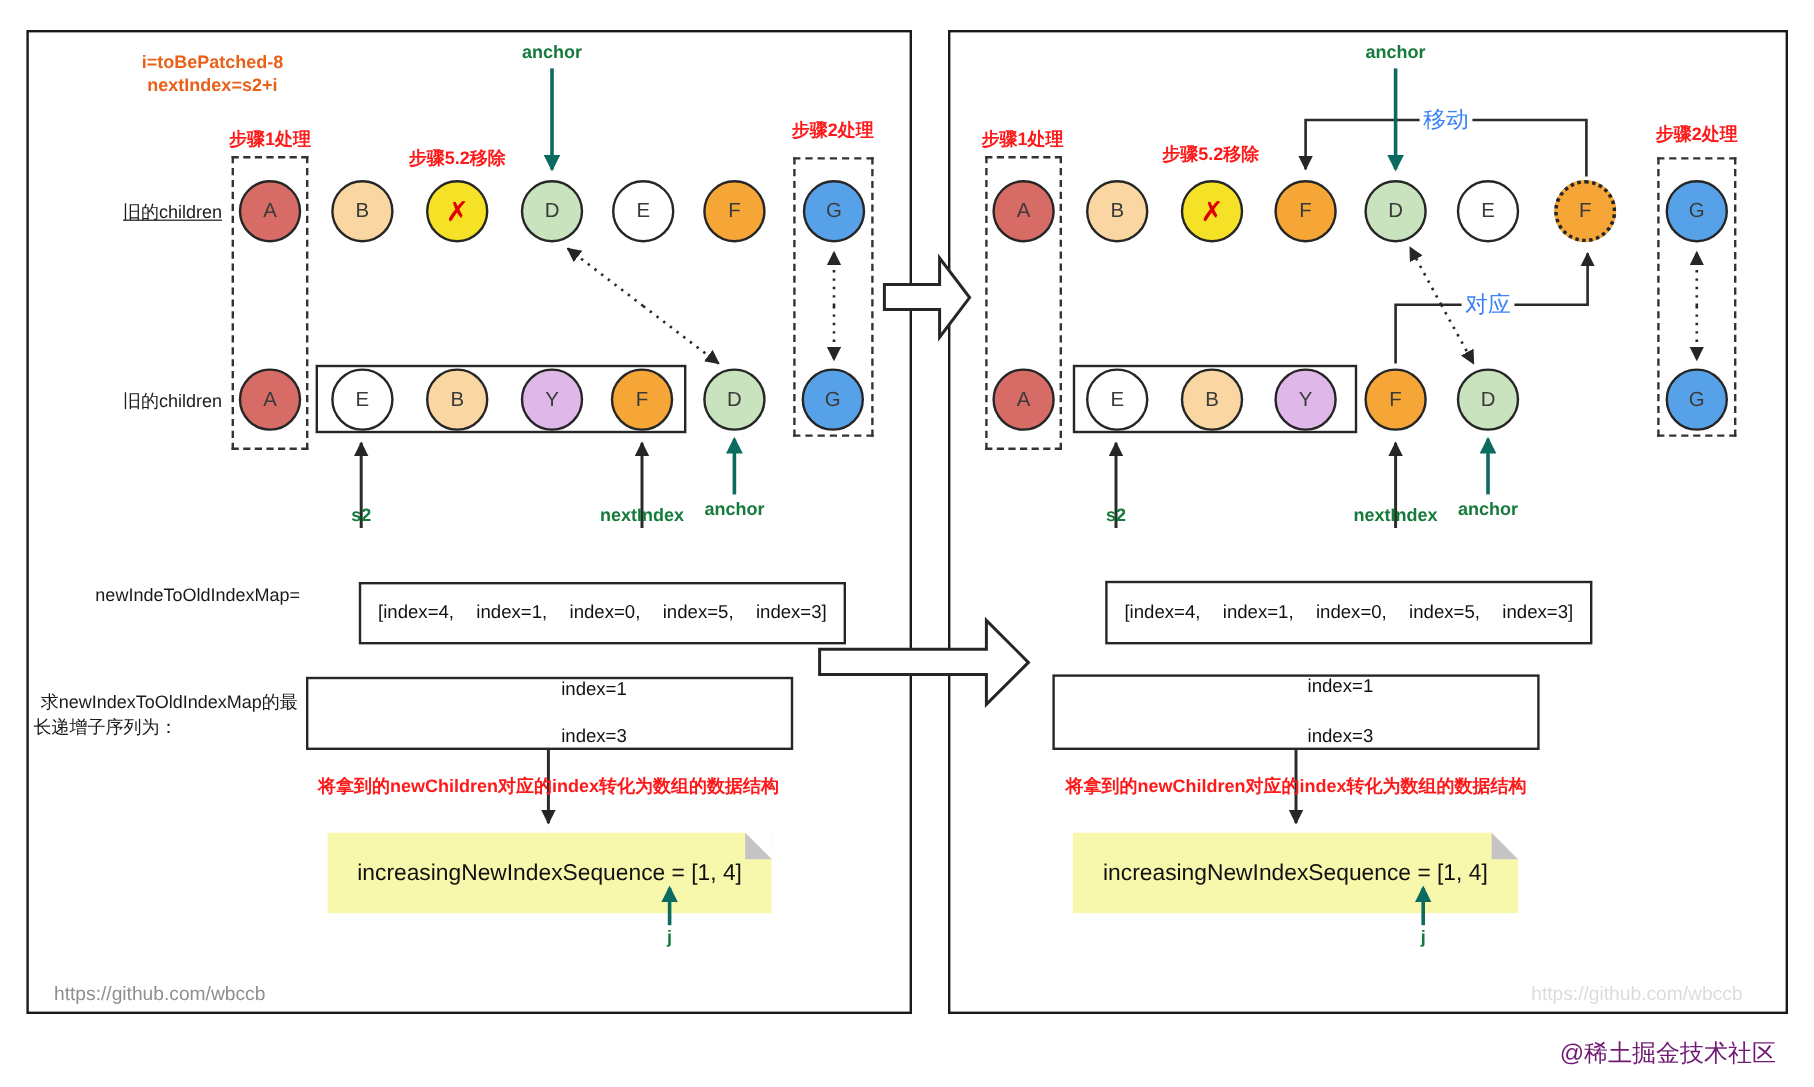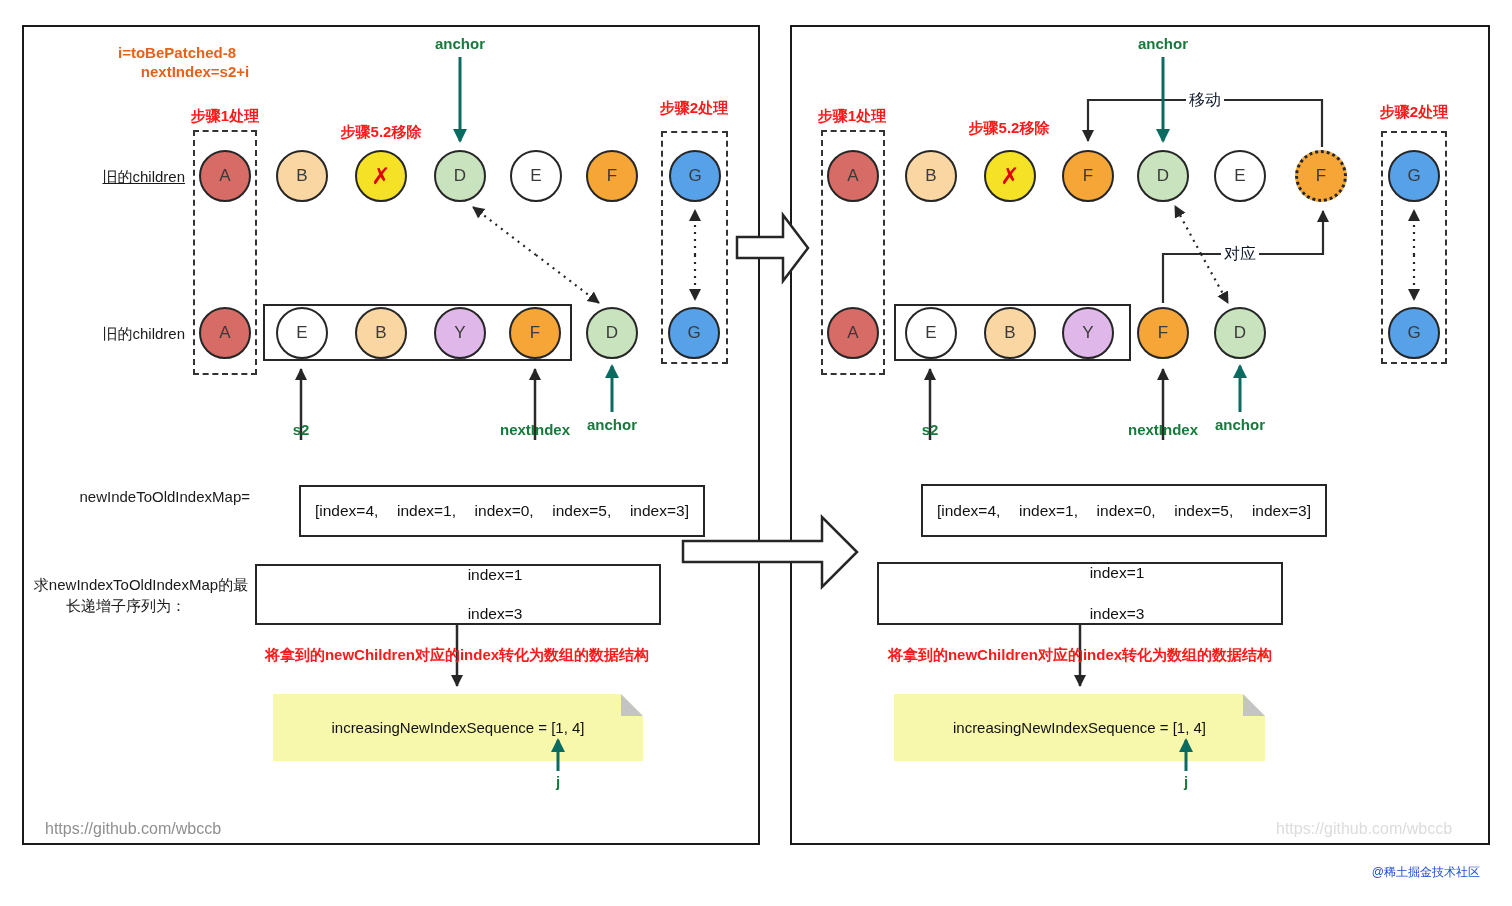--- a/index.html
+++ b/index.html
@@ -26,49 +26,49 @@
   .dash-box  { position:absolute; border:2.5px dashed #333; z-index:2; }
   .solid-box { position:absolute; border:2.5px solid #262626; z-index:2; }
 
   .lbl { position:absolute; font-size:15px; color:#1a1a1a; white-space:nowrap; z-index:6; }
   .ctr { transform:translateX(-50%); }
   .red    { color:#FE1A1A; font-weight:bold; }
   .orange { color:#E8611A; font-weight:bold; }
   .green  { color:#157A3B; font-weight:600; }
   .gray   { color:#8F8F8F; font-size:16px; }
   .faint  { color:#DCDCDC; font-size:16px; }
-  .wm     { color:#1d4ed8; font-size:12px; }
+  .wm     { color:#701a75; font-size:20px; }
 
   .databox { position:absolute; border:2.5px solid #262626; background:#fff; z-index:2;
              display:flex; align-items:center; font-size:15.5px; color:#111; }
   .databox.spread { justify-content:space-between; padding:0 14px;margin-left:44px; }
   .databox.two    { justify-content:space-between; padding:0 26px 0 100px;flex-direction:column; }
 
   .note { position:absolute; background:#F8F8AC; z-index:2;
           display:flex; align-items:center; justify-content:center;
-          font-size:15px; color:#111; }
+          font-size:19px; color:#111; }
   .note::before { content:""; position:absolute; top:0; right:0; width:0; height:0;
                   border-top:22px solid #fff; border-left:22px solid transparent; }
   .note::after  { content:""; position:absolute; top:0; right:0; width:0; height:0;
                   border-bottom:22px solid #c4c4c4; border-right:22px solid transparent; }
 
-  .online { position:absolute; font-size:16px; color:#0f172a; background:#fff;
+  .online { position:absolute; font-size:19px; color:#3b82f6; background:#fff;
             padding:0 3px; transform:translate(-50%,-50%); z-index:6; white-space:nowrap; }
 
   svg.overlay { position:absolute; left:0; top:0; z-index:4; pointer-events:none; }
 </style>
 </head>
 <body>
 
 <div id="canvas">
 
   <div class="panel" style="left:22px; top:25px; width:738px; height:820px;"></div>
 
   <div class="lbl orange ctr" style="left:177px; top:44px;">i=toBePatched-8</div>
-  <div class="lbl orange ctr" style="left:177px; top:63px;margin-left:18px;">nextIndex=s2+i</div>
+  <div class="lbl orange ctr" style="left:177px; top:63px;">nextIndex=s2+i</div>
   <div class="lbl red ctr" style="left:225px; top:107px;">步骤1处理</div>
   <div class="lbl red ctr" style="left:381px; top:123px;">步骤5.2移除</div>
   <div class="lbl red ctr" style="left:694px; top:99px;">步骤2处理</div>
   <div class="lbl green ctr" style="left:460px; top:35px;">anchor</div>
   <div class="lbl" style="left:85px; top:168px; width:100px; text-align:right;text-decoration:underline;">旧的children</div>
   <div class="lbl" style="left:85px; top:325px; width:100px; text-align:right;">旧的children</div>
   <div class="lbl green ctr" style="left:301px; top:421px;">s2</div>
   <div class="lbl green ctr" style="left:535px; top:421px;">nextIndex</div>
   <div class="lbl green ctr" style="left:612px; top:416px;">anchor</div>
 
@@ -94,21 +94,21 @@
 
   <div class="lbl" style="left:60px; top:488px; width:190px; text-align:right;">newIndeToOldIndexMap=</div>
   <div class="databox spread" style="left:255px; top:485px; width:406px; height:52px;">
     <span>[index=4,</span>
     <span>index=1,</span>
     <span>index=0,</span>
     <span>index=5,</span>
     <span>index=3]</span>
   </div>
   <div class="lbl" style="left:28px; top:576px; width:226px; text-align:center;">求newIndexToOldIndexMap的最</div>
-  <div class="lbl" style="left:13px; top:597px; width:226px; text-align:center;">长递增子序列为：</div>
+  <div class="lbl" style="left:28px; top:597px; width:226px; ">长递增子序列为：</div>
   <div class="databox two" style="left:255px; top:564px; width:406px; height:61px;">
     <span>index=1</span>
     <span>index=3</span>
   </div>
   <div class="lbl red ctr" style="left:457px; top:646px;">将拿到的newChildren对应的index转化为数组的数据结构</div>
   <div class="note" style="left:273px; top:694px; width:370px; height:67px;">
     <span>increasingNewIndexSequence = [1, 4]</span>
   </div>
   <div class="lbl green ctr" style="left:558px; top:773px;">j</div>
   <div class="lbl gray" style="left:45px; top:820px;">https://github.com/wbccb</div>

